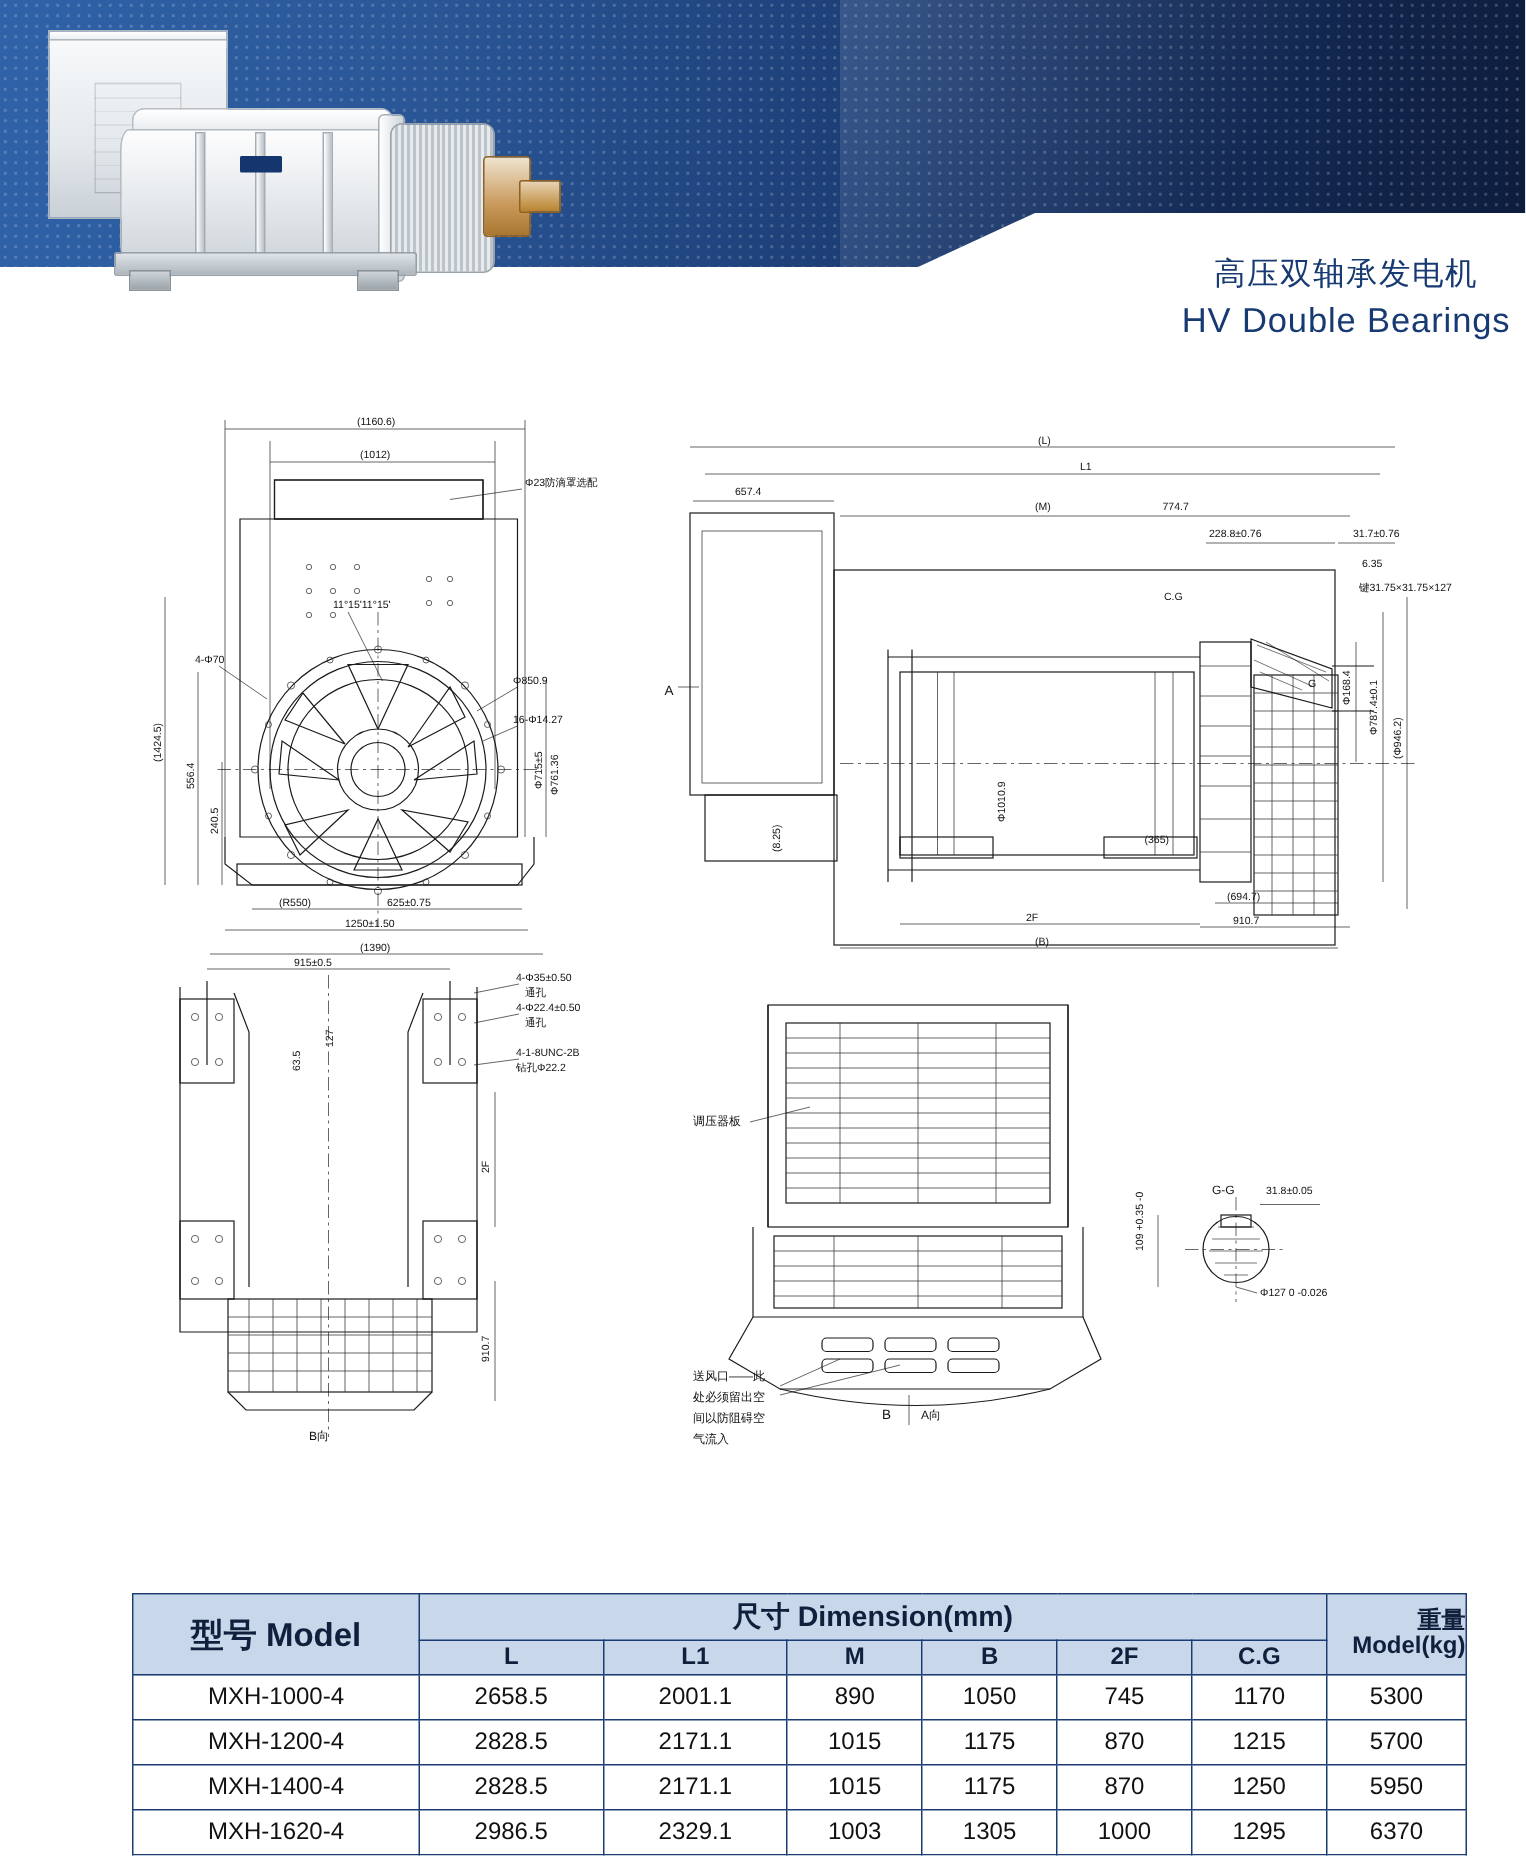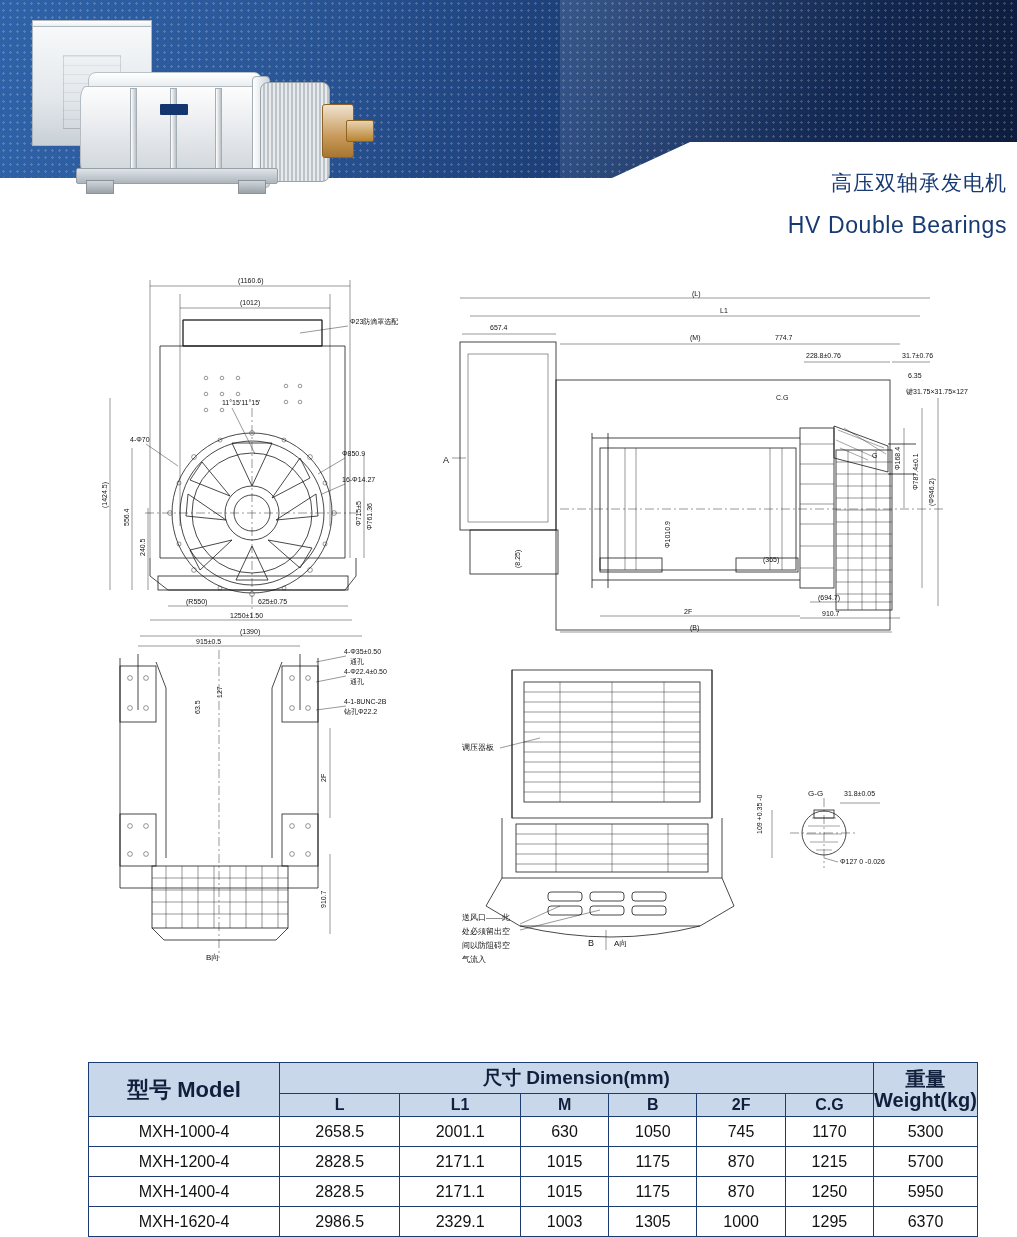--- a/index.html
+++ b/index.html
@@ -26,25 +26,25 @@
     background-size:7px 7px;
     clip-path:polygon(0 0, 1017px 0, 1017px 142px, 690px 142px, 612px 178px, 0 178px);
     opacity:.9;
   }
   .hdr-sheen{
     position:absolute;left:560px;top:0;width:460px;height:178px;
     background:linear-gradient(120deg, rgba(255,255,255,0.12) 0%, rgba(255,255,255,0) 60%);
     clip-path:polygon(0 0, 460px 0, 460px 142px, 130px 142px, 52px 178px, 0 178px);
   }
   .hdr-title{
-    position:absolute;right:10px;top:170px;text-align:right;
+    position:absolute;right:10px;top:170px;text-align:center;
     color:#173a72;line-height:1.28;
   }
   .hdr-title .cn{font-size:21px;letter-spacing:1px;}
-  .hdr-title .en{font-size:23px;letter-spacing:.6px;margin-top:14px;}
+  .hdr-title .en{font-size:23px;letter-spacing:.6px;margin-top:2px;}
 
   
   .photo{position:absolute;left:10px;top:8px;width:360px;height:205px;}
   .gen-body{
     position:absolute;left:70px;top:78px;width:190px;height:88px;
     background:linear-gradient(180deg,#fdfdfd 0%,#e9ecef 45%,#cfd5da 100%);
     border:1px solid #b5bcc2;border-radius:6px/14px;
   }
   .gen-top{
     position:absolute;left:78px;top:64px;width:172px;height:20px;
@@ -129,21 +129,21 @@
     color:#111;
     padding:2px 0;
   }
   table.spec thead th{
     background:#c9d7ea;
     color:#10203c;
     font-weight:bold;
   }
   table.spec thead th.model{font-size:22px;width:190px;}
   table.spec thead th.dim{font-size:19px;}
-  table.spec thead th.weight{font-size:20px;width:92px;line-height:1.05;}
+  table.spec thead th.weight{font-size:16px;width:92px;line-height:1.05;text-align:right;}
   table.spec tbody td{height:25px;font-size:16px;margin-left:18px;}
   table.spec tbody td.model-cell{font-size:16px;}
   .sub th{font-size:15px;font-weight:bold;background:#c9d7ea;}
 </style>
 </head>
 <body>
 
 <div class="header">
   <div class="hdr-blue"></div>
   <div class="hdr-dots"></div>
@@ -533,38 +533,38 @@
 </div>
 
 <div class="tbl-wrap">
   <table class="spec">
     <thead>
       <tr>
         <th class="model" rowspan="2">型号  Model</th>
         <th class="dim" colspan="6">尺寸 Dimension(mm)</th>
         <th class="weight" rowspan="2">
           <span>重量</span><br>
-          <span>Weight(kg)</span>
+          <span>Model(kg)</span>
         </th>
       </tr>
       <tr class="sub">
         <th>L</th>
         <th>L1</th>
         <th>M</th>
         <th>B</th>
         <th>2F</th>
         <th>C.G</th>
       </tr>
     </thead>
     <tbody>
       <tr>
         <td class="model-cell">MXH-1000-4</td>
         <td>2658.5</td>
         <td>2001.1</td>
-        <td>630</td>
+        <td>890</td>
         <td>1050</td>
         <td>745</td>
         <td>1170</td>
         <td>5300</td>
       </tr>
       <tr>
         <td class="model-cell">MXH-1200-4</td>
         <td>2828.5</td>
         <td>2171.1</td>
         <td>1015</td>

